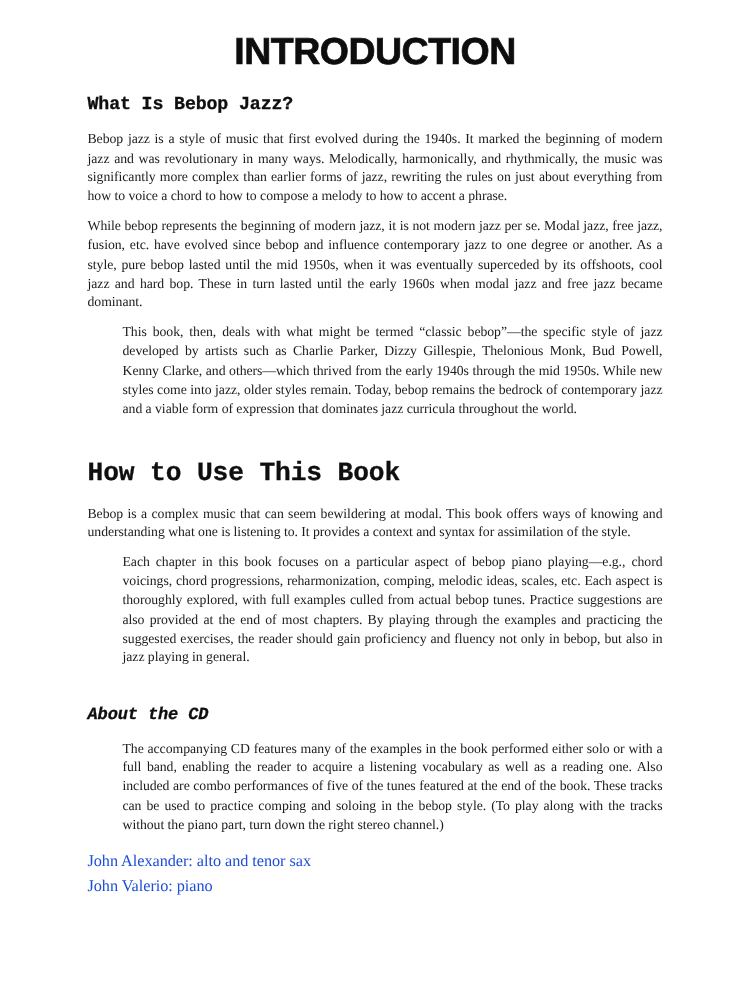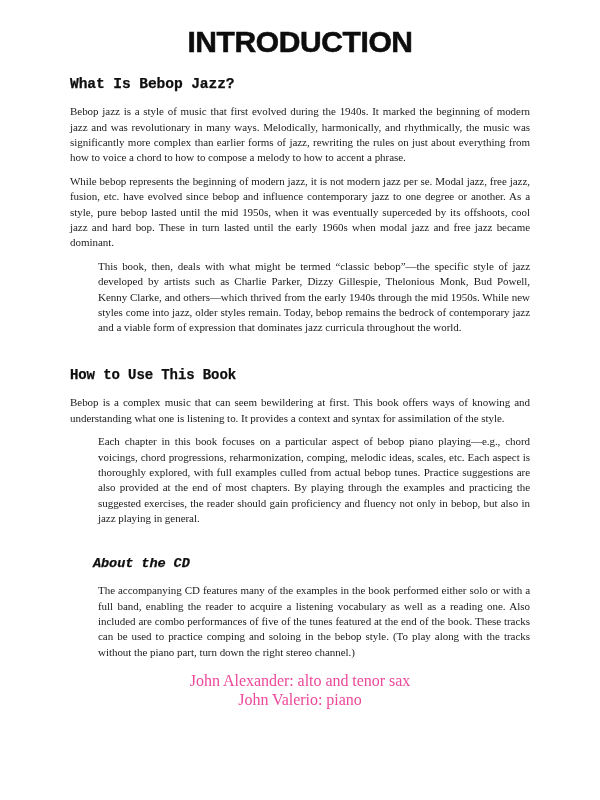--- a/index.html
+++ b/index.html
@@ -41,30 +41,29 @@
     margin: 0;
     line-height: 1.2;
     -webkit-text-stroke: 0.25px #0f0f0f;
   }
   .section-heading.h-primary {
     font-size: 14.6px;
     padding-top: 18px;
     letter-spacing: -0.1px;
   }
   .section-heading.h-second {
-    font-size: 14px;
+    font-size: 21px;
     padding-top: 32px;
     letter-spacing: -0.1px;
   }
   .section-heading.h-italic {
     font-size: 13.6px;
     font-style: italic;
     padding-top: 30px;
     letter-spacing: -0.1px;
-    margin-left: 23px;
   }
   .body-block {
     margin: 0;
     padding-top: 11px;
   }
   .body-para {
     margin: 0 0 8.5px 0;
     font-size: 11px;
     line-height: 15.3px;
     text-align: justify;
@@ -75,24 +74,24 @@
   .body-para:last-child {
     margin-bottom: 0;
     margin-left: 28px;
   }
   .credits {
     list-style: none;
     margin: 0;
     padding: 11px 0 0 0;
   }
   .credit-line {
-    font-size: 16px;
+    font-size: 13px;
     line-height: 19.4px;
-    text-align: center;
-    color: #ec4899;
+    text-align: left;
+    color: #1d4ed8;
     letter-spacing: -0.04px;
   }
 </style>
 </head>
 <body>
 
 <div class="page">
 
   <h1 class="page-title">INTRODUCTION</h1>
 
@@ -101,21 +100,21 @@
     <div class="body-block">
       <p class="body-para">Bebop jazz is a style of music that first evolved during the 1940s. It marked the beginning of modern jazz and was revolutionary in many ways. Melodically, harmonically, and rhythmically, the music was significantly more complex than earlier forms of jazz, rewriting the rules on just about everything from how to voice a chord to how to compose a melody to how to accent a phrase.</p>
       <p class="body-para">While bebop represents the beginning of modern jazz, it is not modern jazz per se. Modal jazz, free jazz, fusion, etc. have evolved since bebop and influence contemporary jazz to one degree or another. As a style, pure bebop lasted until the mid 1950s, when it was eventually superceded by its offshoots, cool jazz and hard bop. These in turn lasted until the early 1960s when modal jazz and free jazz became dominant.</p>
       <p class="body-para">This book, then, deals with what might be termed “classic bebop”—the specific style of jazz developed by artists such as Charlie Parker, Dizzy Gillespie, Thelonious Monk, Bud Powell, Kenny Clarke, and others—which thrived from the early 1940s through the mid 1950s. While new styles come into jazz, older styles remain. Today, bebop remains the bedrock of contemporary jazz and a viable form of expression that dominates jazz curricula throughout the world.</p>
     </div>
   </section>
 
   <section>
     <h2 class="section-heading h-second">How to Use This Book</h2>
     <div class="body-block">
-      <p class="body-para">Bebop is a complex music that can seem bewildering at first. This book offers ways of knowing and understanding what one is listening to. It provides a context and syntax for assimilation of the style.</p>
+      <p class="body-para">Bebop is a complex music that can seem bewildering at modal. This book offers ways of knowing and understanding what one is listening to. It provides a context and syntax for assimilation of the style.</p>
       <p class="body-para">Each chapter in this book focuses on a particular aspect of bebop piano playing—e.g., chord voicings, chord progressions, reharmonization, comping, melodic ideas, scales, etc. Each aspect is thoroughly explored, with full examples culled from actual bebop tunes. Practice suggestions are also provided at the end of most chapters. By playing through the examples and practicing the suggested exercises, the reader should gain proficiency and fluency not only in bebop, but also in jazz playing in general.</p>
     </div>
   </section>
 
   <section>
     <h2 class="section-heading h-italic">About the CD</h2>
     <div class="body-block">
       <p class="body-para">The accompanying CD features many of the examples in the book performed either solo or with a full band, enabling the reader to acquire a listening vocabulary as well as a reading one. Also included are combo performances of five of the tunes featured at the end of the book. These tracks can be used to practice comping and soloing in the bebop style. (To play along with the tracks without the piano part, turn down the right stereo channel.)</p>
     </div>
     <ul class="credits">

